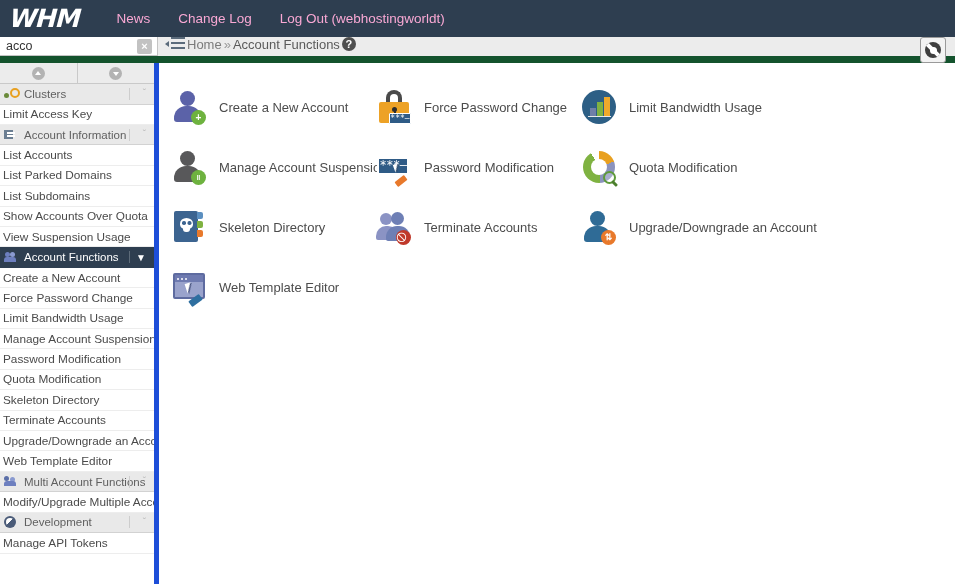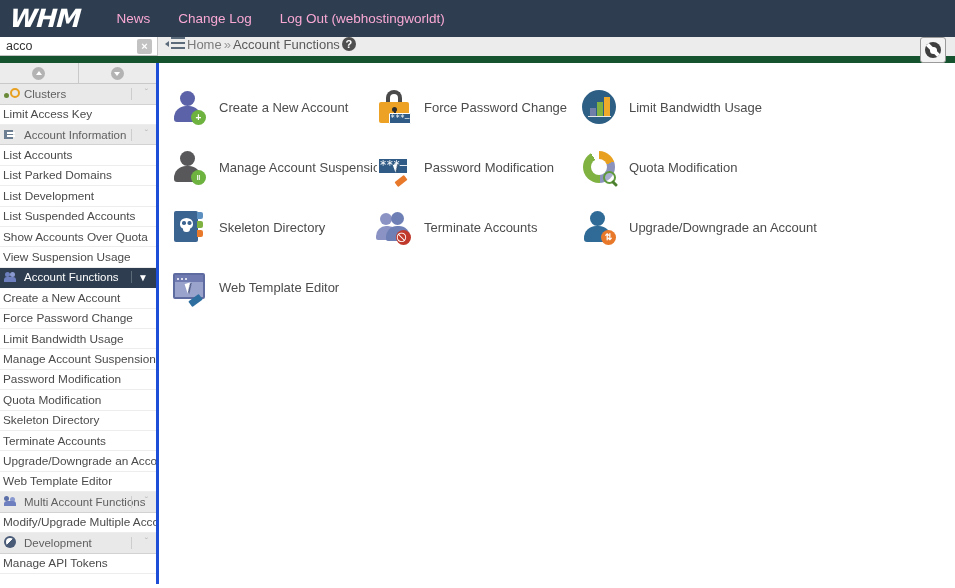--- a/index.html
+++ b/index.html
@@ -165,21 +165,21 @@
     transform: rotate(45deg);
     box-shadow: 0 0 0 0 transparent;
   }
 
   
   .body { display: flex; height: 521px; }
 
   
   .sidebar {
     width: 159px;
-    border-right: 3px solid #1d4ed8;
+    border-right: 5px solid #1d4ed8;
     background: #ffffff;
     overflow: hidden;
     position: relative;
   }
   .collapserow {
     display: flex;
     height: 21px;
     border-bottom: 1px solid #c9c9c9;
   }
   .collapserow div {
@@ -593,22 +593,21 @@
         </div>
         <div class="navitem">Limit Access Key</div>
         <div class="cat">
           <span class="catico ico-acctinfo"></span>
           <span class="catlabel">Account Information</span>
           <span class="divider"></span>
           <span class="chev">ˇ</span>
         </div>
         <div class="navitem">List Accounts</div>
         <div class="navitem">List Parked Domains</div>
-        <div class="navitem">List Development</div>
-        <div class="navitem">List Suspended Accounts</div>
+        <div class="navitem">List Subdomains</div>
         <div class="navitem">Show Accounts Over Quota</div>
         <div class="navitem">View Suspension Usage</div>
         <div class="cat active">
           <span class="catico ico-acctfn"></span>
           <span class="catlabel">Account Functions</span>
           <span class="divider"></span>
           <span class="chev">▼</span>
         </div>
         <div class="navitem">Create a New Account</div>
         <div class="navitem">Force Password Change</div>

